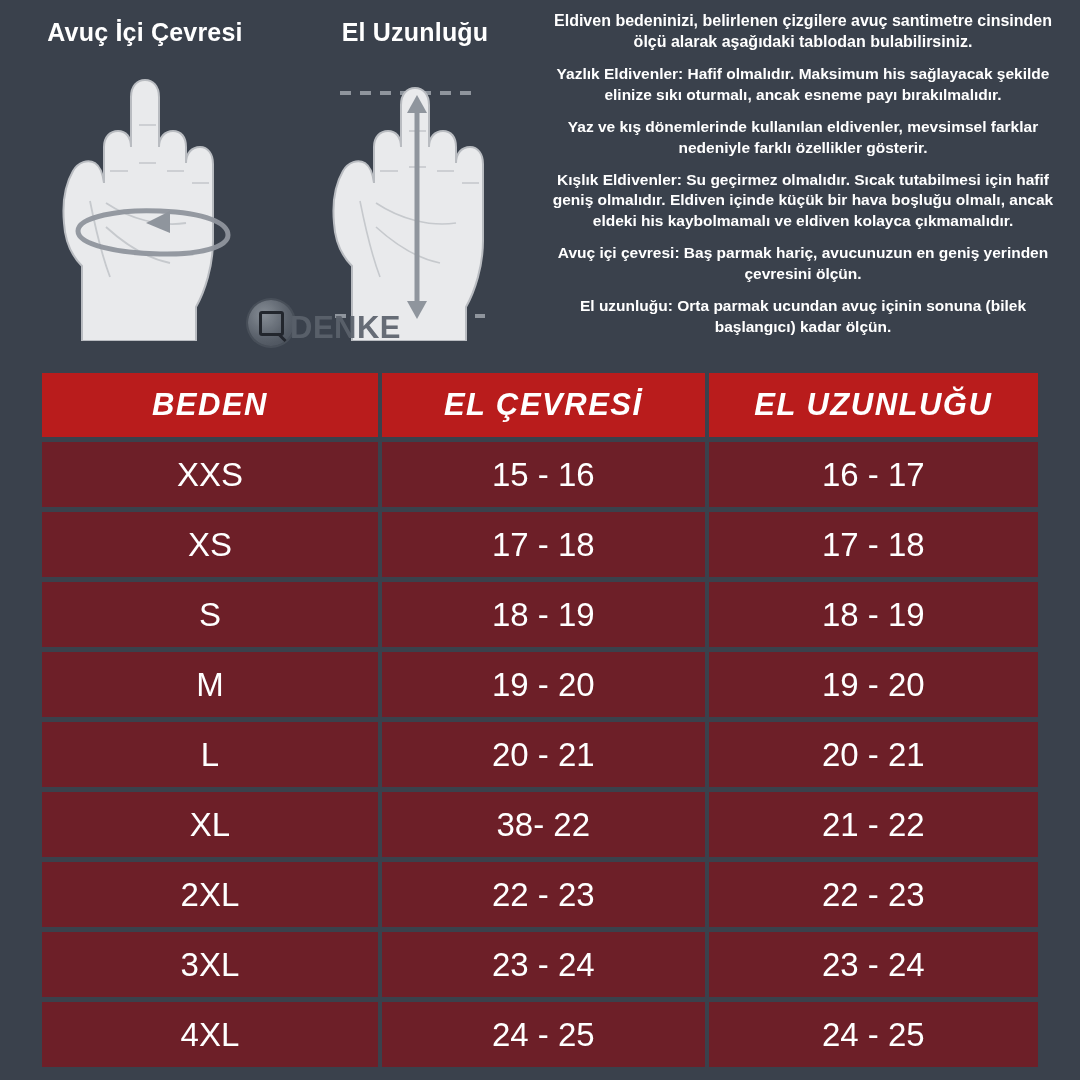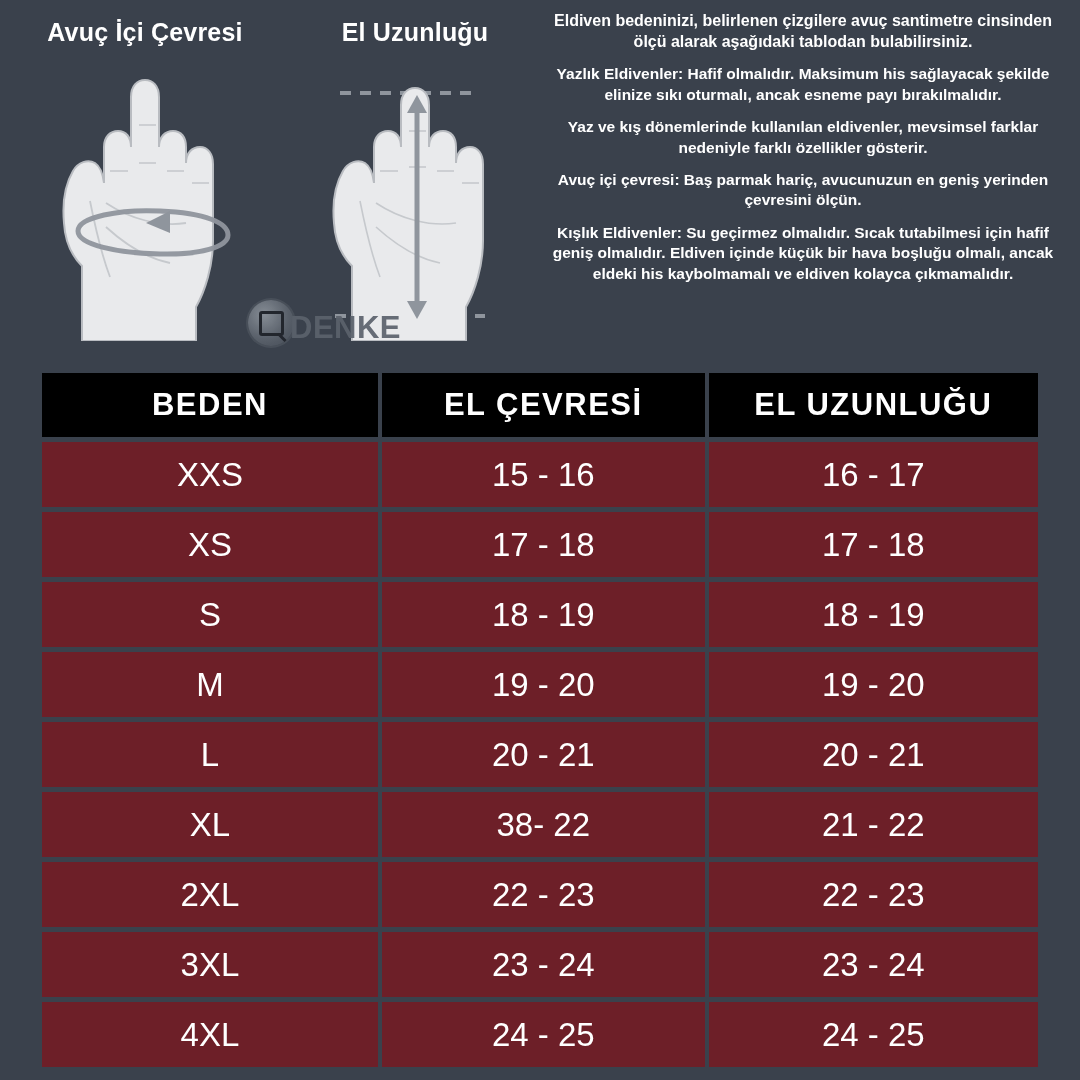--- a/index.html
+++ b/index.html
@@ -126,23 +126,24 @@
     border-collapse: separate;
     border-spacing: 4px 5px;
   }
   .table td, .table th {
     background: #6d1f28;
     text-align: center;
     vertical-align: middle;
     color: #ffffff;
   }
   .table th {
-    background: #000000;
+    background: #b91c1c;
     height: 62px;
     font-size: 31px;
+    font-style: italic;
     font-weight: bold;
     letter-spacing: 1.5px;
   }
   .table td {
     height: 63px;
     font-size: 33px;
     font-weight: normal;
     text-align: center;
   }
   .col-beden { width: 338px; }
@@ -232,22 +233,23 @@
             <polygon points="137,268 127,250 147,250"></polygon>
           </g>
         </svg>
       </div>
     </div>
 
     <div class="textblock">
       <p class="p1">Eldiven bedeninizi, belirlenen çizgilere avuç santimetre cinsinden ölçü alarak aşağıdaki tablodan bulabilirsiniz.</p>
       <p>Yazlık Eldivenler: Hafif olmalıdır. Maksimum his sağlayacak şekilde elinize sıkı oturmalı, ancak esneme payı bırakılmalıdır.</p>
       <p>Yaz ve kış dönemlerinde kullanılan eldivenler, mevsimsel farklar nedeniyle farklı özellikler gösterir.</p>
+      <p>Kışlık Eldivenler: Su geçirmez olmalıdır. Sıcak tutabilmesi için hafif geniş olmalıdır. Eldiven içinde küçük bir hava boşluğu olmalı, ancak eldeki his kaybolmamalı ve eldiven kolayca çıkmamalıdır.</p>
       <p>Avuç içi çevresi: Baş parmak hariç, avucunuzun en geniş yerinden çevresini ölçün.</p>
-      <p>Kışlık Eldivenler: Su geçirmez olmalıdır. Sıcak tutabilmesi için hafif geniş olmalıdır. Eldiven içinde küçük bir hava boşluğu olmalı, ancak eldeki his kaybolmamalı ve eldiven kolayca çıkmamalıdır.</p>
+      <p>El uzunluğu: Orta parmak ucundan avuç içinin sonuna (bilek başlangıcı) kadar ölçün.</p>
     </div>
 
     <div class="logo">
       <div class="logo-mark">
         <div class="inner"></div>
       </div>
       <div class="logo-text">DENKE</div>
     </div>
 
   </div>

